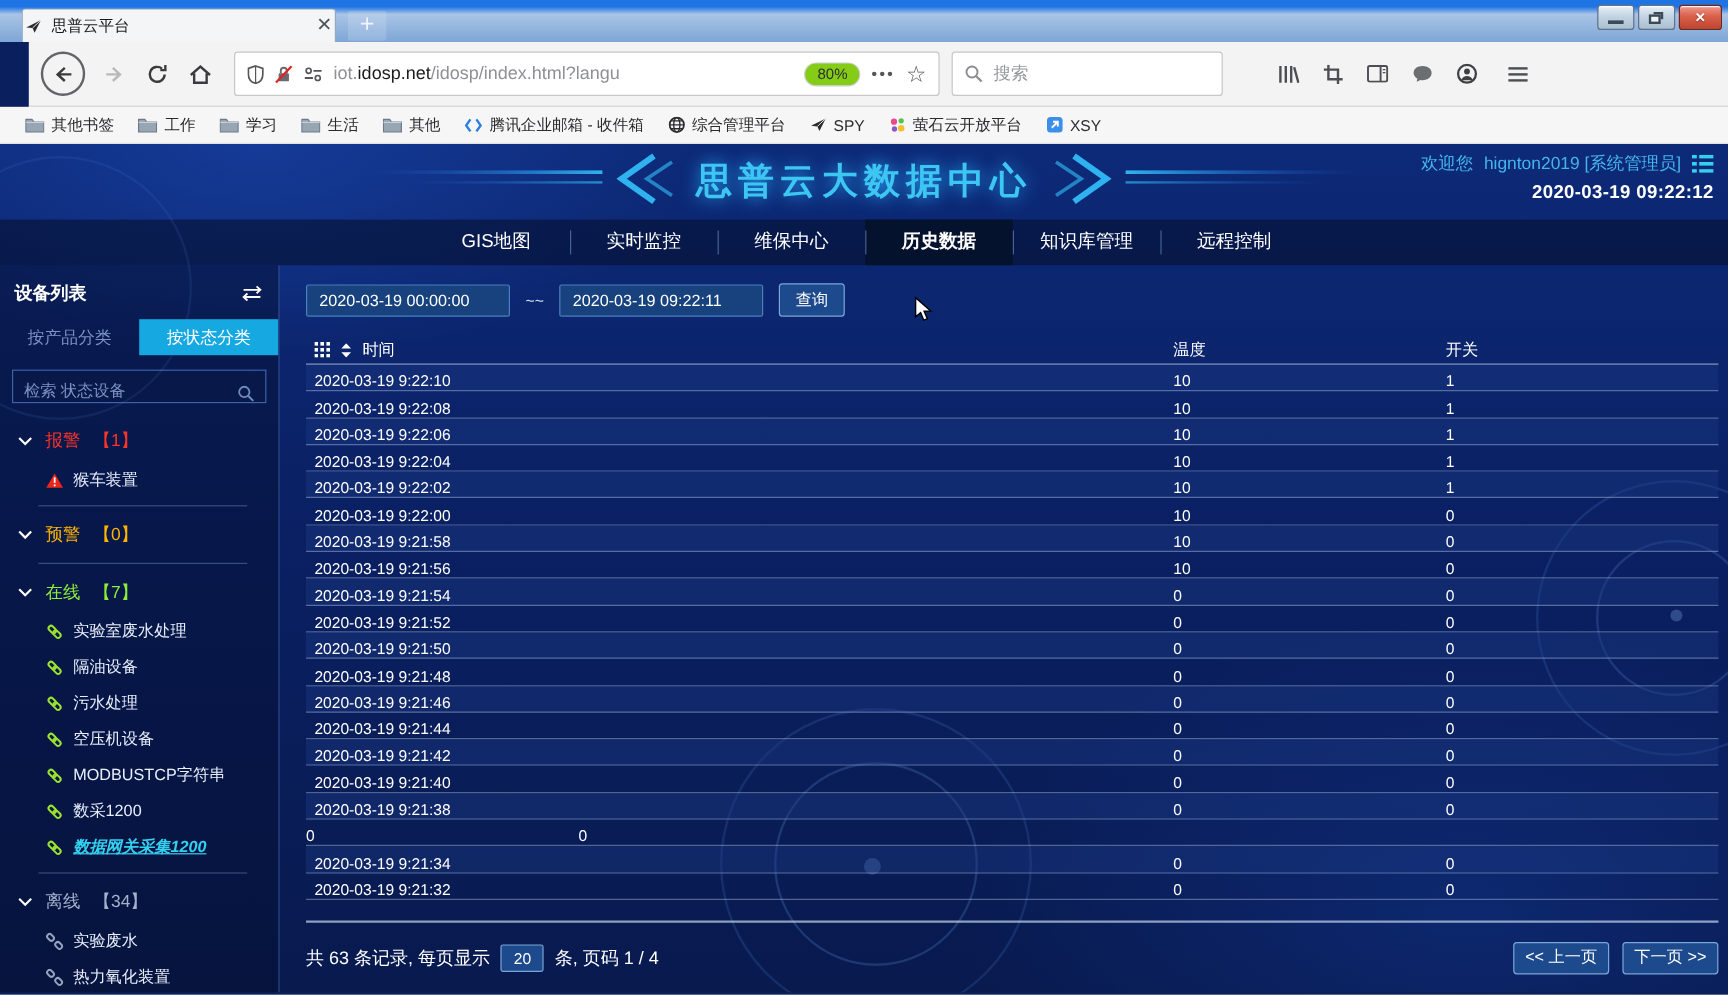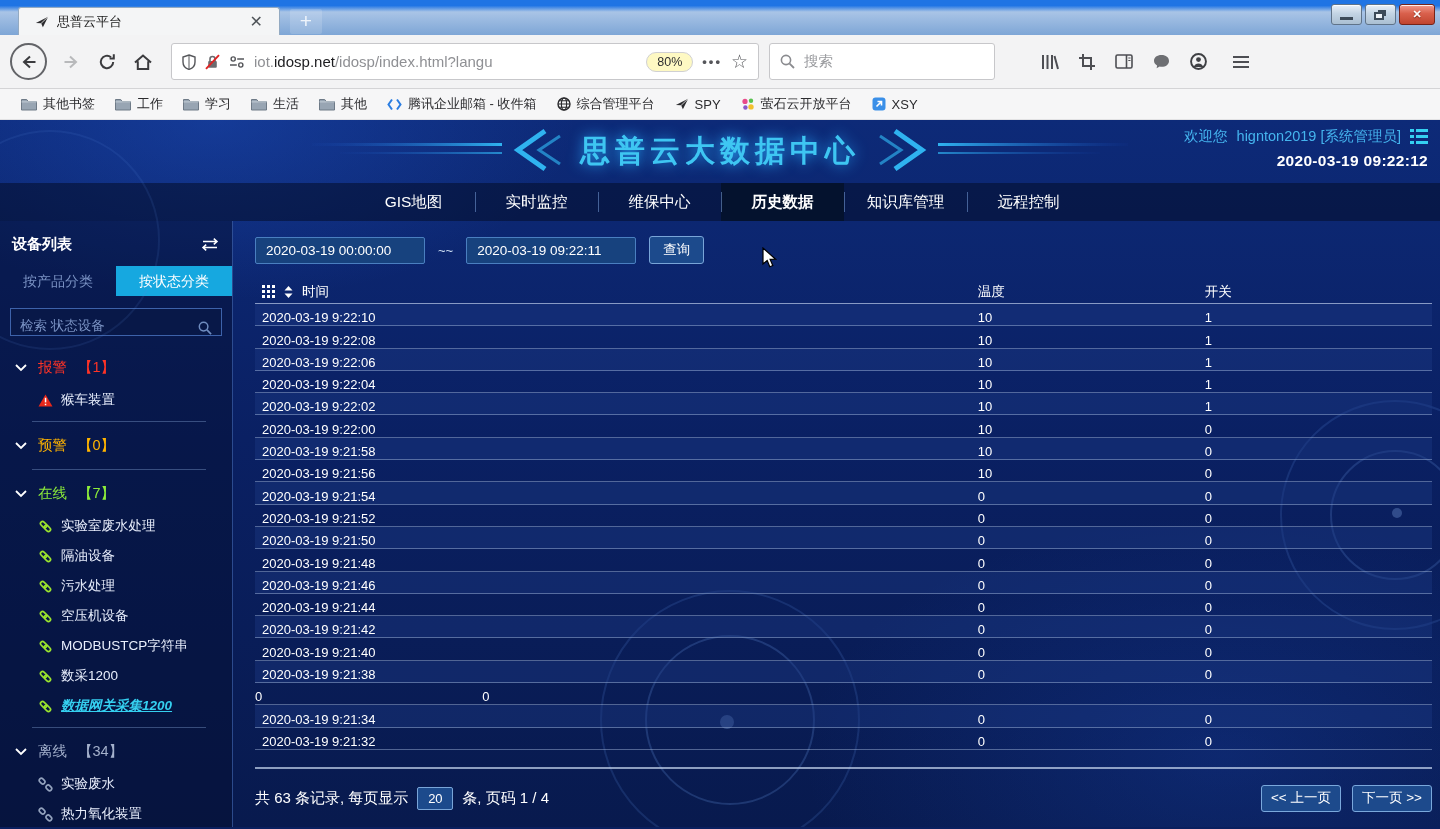--- a/index.html
+++ b/index.html
@@ -4,45 +4,45 @@
 <style>
   * { margin:0; padding:0; box-sizing:border-box; }
   html,body { width:1440px; height:829px; overflow:hidden; font-family:"Liberation Sans", sans-serif; }
   #screen { position:relative; width:1440px; height:829px; background:#0a1f5e; }
 
   
   .titlebar { position:relative; height:35px;
     background:linear-gradient(180deg,#1f74e4 0%,#1f74e4 16%,#a9c4e6 34%,#7ea6d6 100%); }
   .tab { position:absolute; left:18px; top:7px; width:262px; height:28px; background:#f4f5f6;
     border:1px solid #93aac2; border-bottom:none; border-radius:3px 3px 0 0; display:flex;
-    align-items:center; padding:0 16px; gap:8px; font-size:13px; color:#1a1a1a; }
+    align-items:center; padding:0 2px; gap:8px; font-size:13px; color:#1a1a1a; }
   .tab-title { flex:1; white-space:nowrap; overflow:hidden; }
   .tab-close { color:#4f5459; font-size:16px; line-height:14px; }
   .newtab { position:absolute; left:290px; top:9px; width:32px; height:25px; color:#eef4fb;
     font-size:21px; text-align:center; line-height:23px; background:rgba(255,255,255,0.15); border-radius:2px; }
   .win-controls { position:absolute; right:5px; top:4px; display:flex; gap:3px; }
   .win-btn { width:31px; height:21px; border:1px solid #5f7389; border-radius:3px;
     background:linear-gradient(180deg,#e9f0f8 0%,#c3d4e4 45%,#aabfd2 100%); display:flex;
     align-items:center; justify-content:center; box-shadow:inset 0 1px 0 rgba(255,255,255,.85); }
   .win-btn.close { width:36px; background:linear-gradient(180deg,#f0998c 0%,#d9604c 45%,#c04530 100%);
     border-color:#75241a; color:#fff; font-weight:bold; font-size:11px; text-shadow:0 1px 1px #7c2a1c; }
   .g-min { width:13px; height:3px; background:#3c4a58; margin-top:8px; }
   .g-restore { width:10px; height:8px; border:2px solid #3c4a58; background:#eef3f8;
     box-shadow:3px -3px 0 -1px #3c4a58; margin:3px 3px 0 0; }
 
   .toolbar { height:54px; background:#f3f3f4; border-bottom:1px solid #d4d4d6; display:flex;
-    align-items:center; padding:0 10px; }
+    align-items:center; padding:0 10px;margin-left:24px; }
   .navbtn { display:flex; align-items:center; justify-content:center; }
   .btn-back { width:37px; height:37px; border:2px solid #636468; border-radius:50%; margin-right:8px; }
   .btn-fwd, .btn-reload, .btn-home { width:32px; height:32px; margin-right:4px; }
   .urlbar { width:588px; height:37px; background:#fff; border:1px solid #c7c7ca; border-radius:3px;
     display:flex; align-items:center; padding:0 10px; gap:9px; margin-left:8px; }
   .url-text { flex:1; font-size:15px; color:#8f9094; white-space:nowrap; overflow:hidden; }
   .u-dark { color:#1c1c1f; }
-  .zoom-badge { background:#fef9c3; border:1px solid #d0d0d3; border-radius:11px; padding:2px 10px;
+  .zoom-badge { background:#84cc16; border:1px solid #d0d0d3; border-radius:11px; padding:2px 10px;
     font-size:12.5px; color:#2e2e31; }
   .dots3 { color:#55565a; font-weight:bold; letter-spacing:2px; font-size:13px; }
   .star { color:#55565a; font-size:19px; }
   .searchbox { width:226px; height:37px; background:#fff; border:1px solid #c7c7ca; border-radius:3px;
     display:flex; align-items:center; padding:0 10px; gap:9px; margin-left:10px; color:#97989c; font-size:14.5px; }
   .tool-icons { display:flex; align-items:center; gap:20px; margin-left:46px; }
   .ham { margin-left:26px; display:flex; flex-direction:column; gap:3px; }
   .ham i { width:16px; height:2px; background:#4d4e53; }
 
   .bookmarksbar { height:31px; background:#f6f6f7; border-bottom:1px solid #e2e2e4; display:flex;

